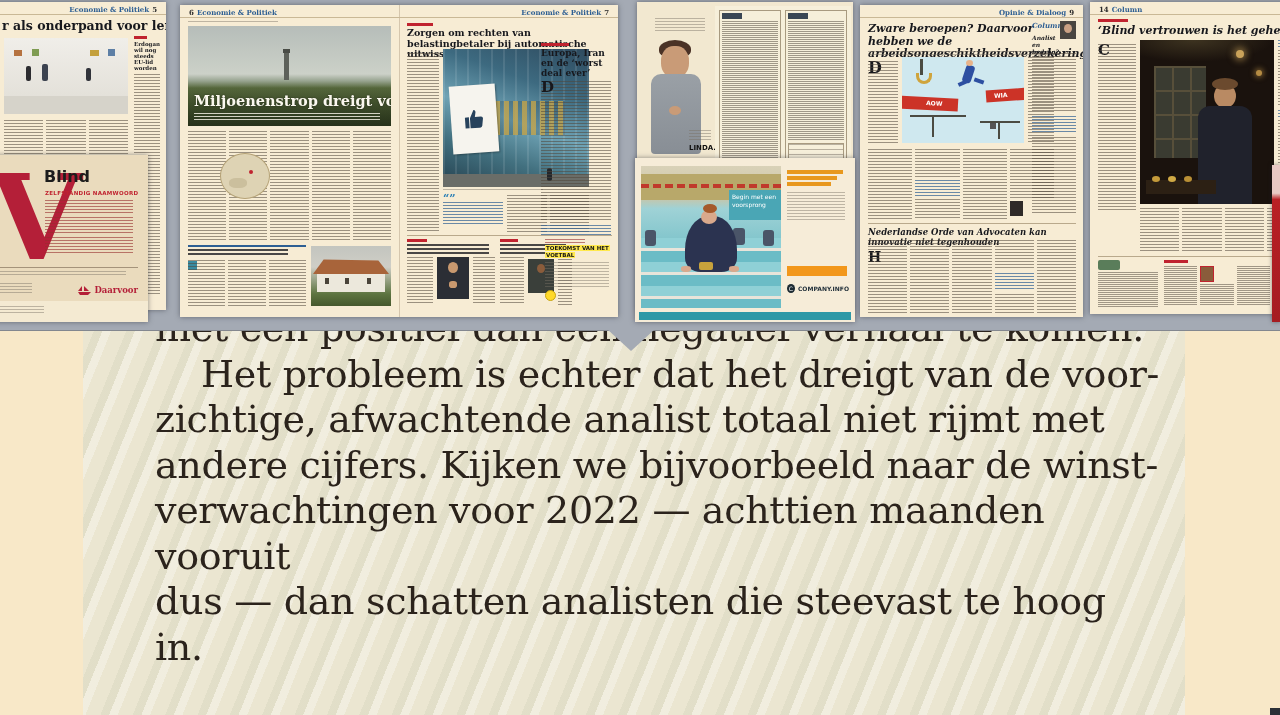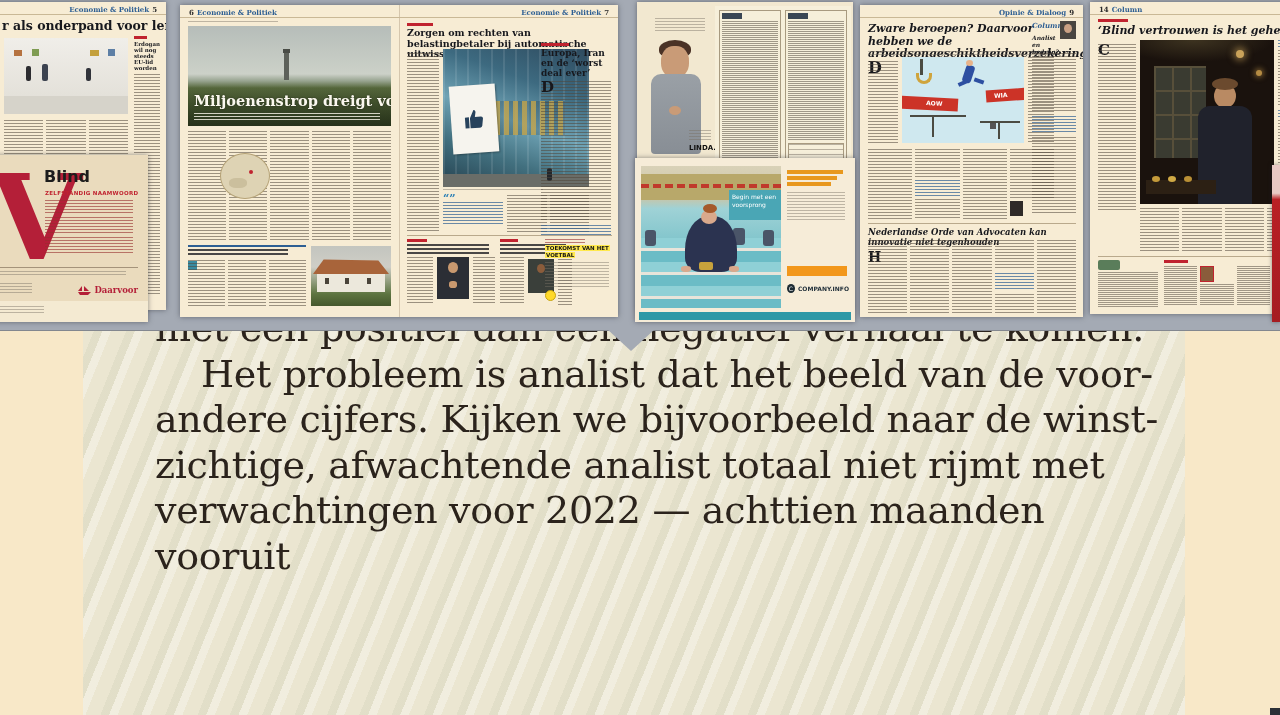--- a/index.html
+++ b/index.html
@@ -57,24 +57,25 @@
   .kick{background:#c0232f;height:3px}
   .abs{position:absolute}
 </style>
 </head>
 <body>
 
 <div class="reading-pane">
   <div class="article-bg"></div>
   <div class="article-text">
     <div>met een positief dan een negatief verhaal te komen.</div>
-    <div class="indent">Het probleem is analist dat het beeld van de voor-</div>
+    <div class="indent">Het probleem is echter dat het dreigt van de voor-</div>
+    <div>zichtige, afwachtende analist totaal niet rijmt met</div>
     <div>andere cijfers. Kijken we bijvoorbeeld naar de winst-</div>
-    <div>zichtige, afwachtende analist totaal niet rijmt met</div>
     <div>verwachtingen voor 2022 — achttien maanden vooruit</div>
+    <div>dus — dan schatten analisten die steevast te hoog in.</div>
 
   </div>
   <div class="abs" style="left:1270px;top:708px;width:10px;height:7px;background:#2c3036"></div>
 </div>
 
 <div class="strip">
 
   <div class="page" style="left:-62px;top:2px;width:228px;height:308px">
     <div class="np-head" style="text-align:right">
       <span>Economie &amp; Politiek</span><span class="pn">5</span>

